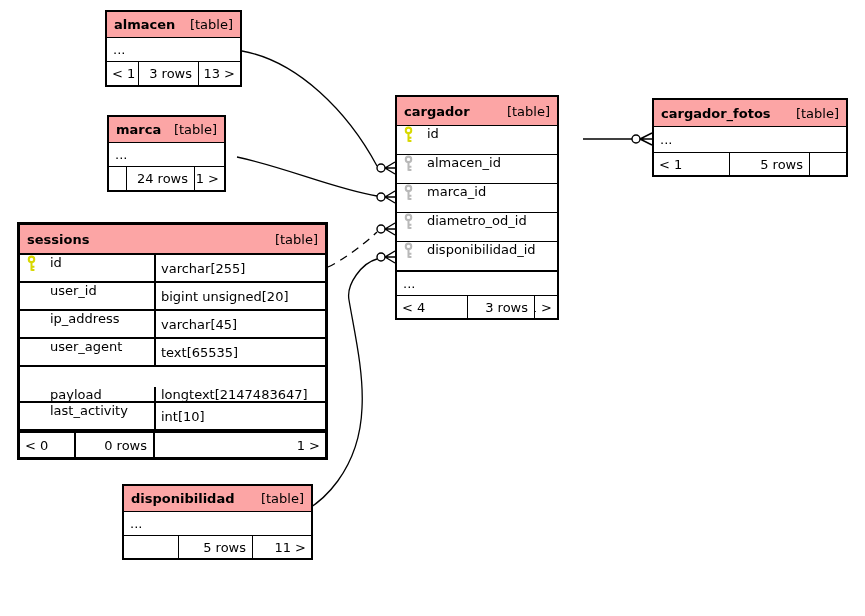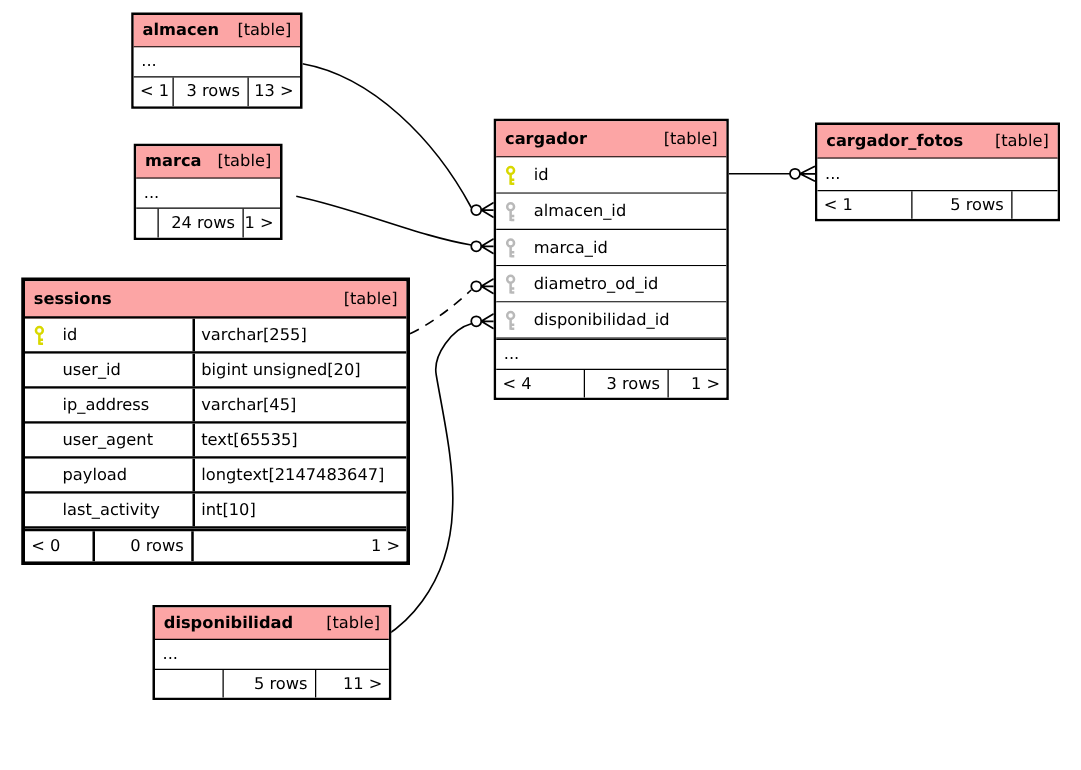--- a/index.html
+++ b/index.html
@@ -42,21 +42,21 @@
     display: flex;
     align-items: center;
     border-bottom: 1px solid #000;
     box-sizing: border-box;
     background: #fff;
   }
   .col-row:last-of-type { border-bottom: none; }
   .thick .col-row { border-bottom-width: 2px; }
   .name-cell {
     display: flex;
-    align-items: center;
+    align-items: flex-start;
     box-sizing: border-box;
     padding-left: 6px;
     height: 100%;
     overflow: hidden;
     white-space: nowrap;
   }
   .type-cell {
     padding-left: 5px;
     white-space: nowrap;
     overflow: hidden;
@@ -194,21 +194,21 @@
       </span>
       <span class="type-cell">varchar[45]</span>
     </div>
     <div class="col-row" style="height:28px;">
       <span class="name-cell sess-name">
         <span class="icon-slot"></span>
         <span>user_agent</span>
       </span>
       <span class="type-cell">text[65535]</span>
     </div>
-    <div class="col-row" style="height:28px;">
+    <div class="col-row" style="height:16px;margin-top:20px;">
       <span class="name-cell sess-name">
         <span class="icon-slot"></span>
         <span>payload</span>
       </span>
       <span class="type-cell">longtext[2147483647]</span>
     </div>
     <div class="col-row" style="height:28px;">
       <span class="name-cell sess-name">
         <span class="icon-slot"></span>
         <span>last_activity</span>
@@ -216,21 +216,21 @@
       <span class="type-cell">int[10]</span>
     </div>
 
     <div class="tbl-footer" style="height:26px;">
       <span class="fc fc-left" style="width:56px;">&lt; 0</span>
       <span class="fc fc-mid" style="width:79px;">0 rows</span>
       <span class="fc fc-right">1 &gt;</span>
     </div>
   </div>
 
-  <div class="tbl" style="left:395px; top:95px; width:188px;">
+  <div class="tbl" style="left:395px; top:95px; width:164px;">
     <div class="tbl-header" style="height:29px;">
       <span class="tbl-name">cargador</span>
       <span class="tbl-tag">[table]</span>
     </div>
 
     <div class="col-row" style="height:29px;">
       <span class="name-cell">
         <span class="icon-slot">
           <svg class="key-icon pk" width="11" height="17" viewBox="0 0 12 18">
             <circle cx="6" cy="4.5" r="3" fill="none" stroke="currentColor" stroke-width="2.2"></circle>

